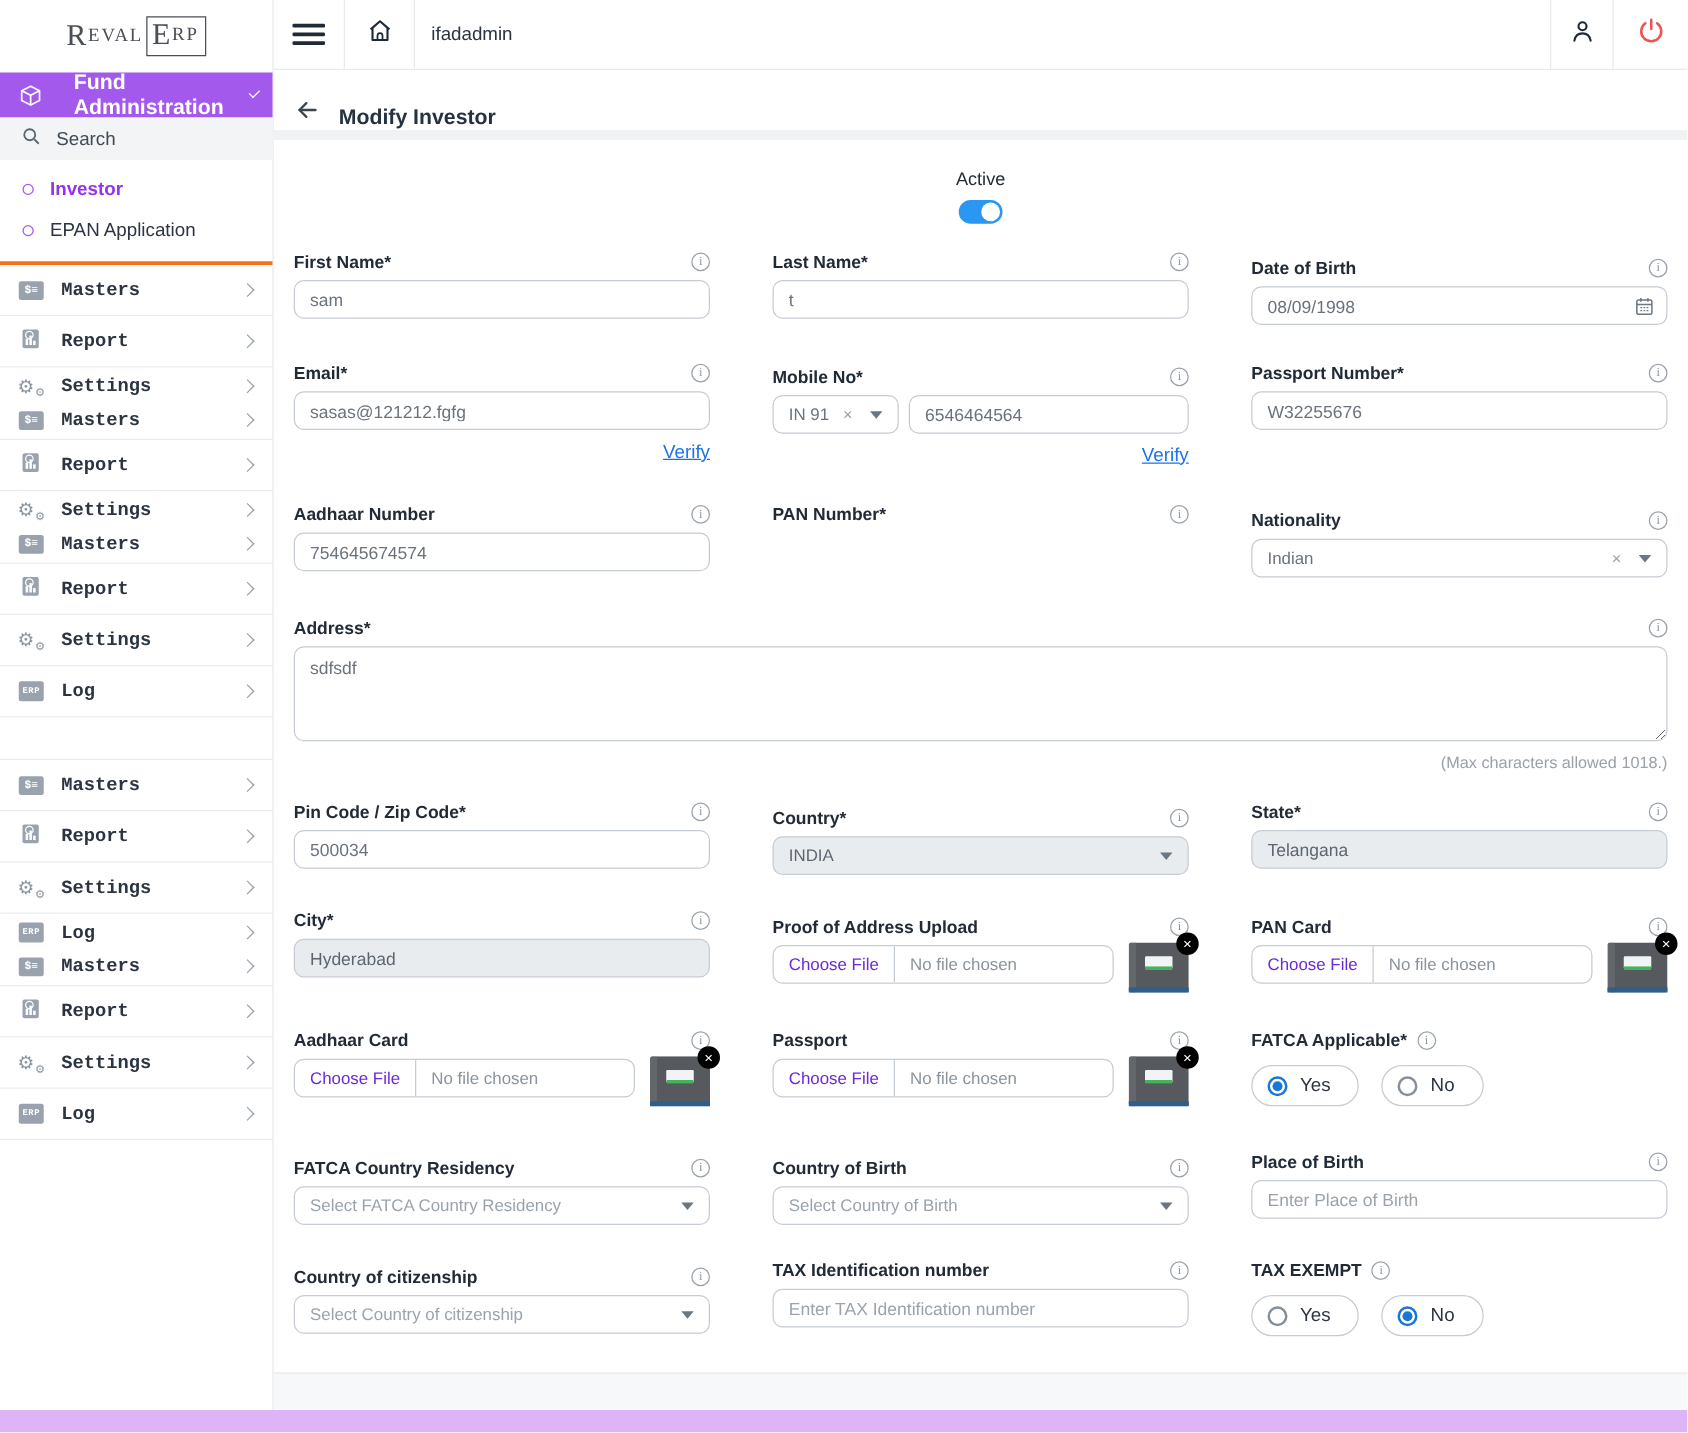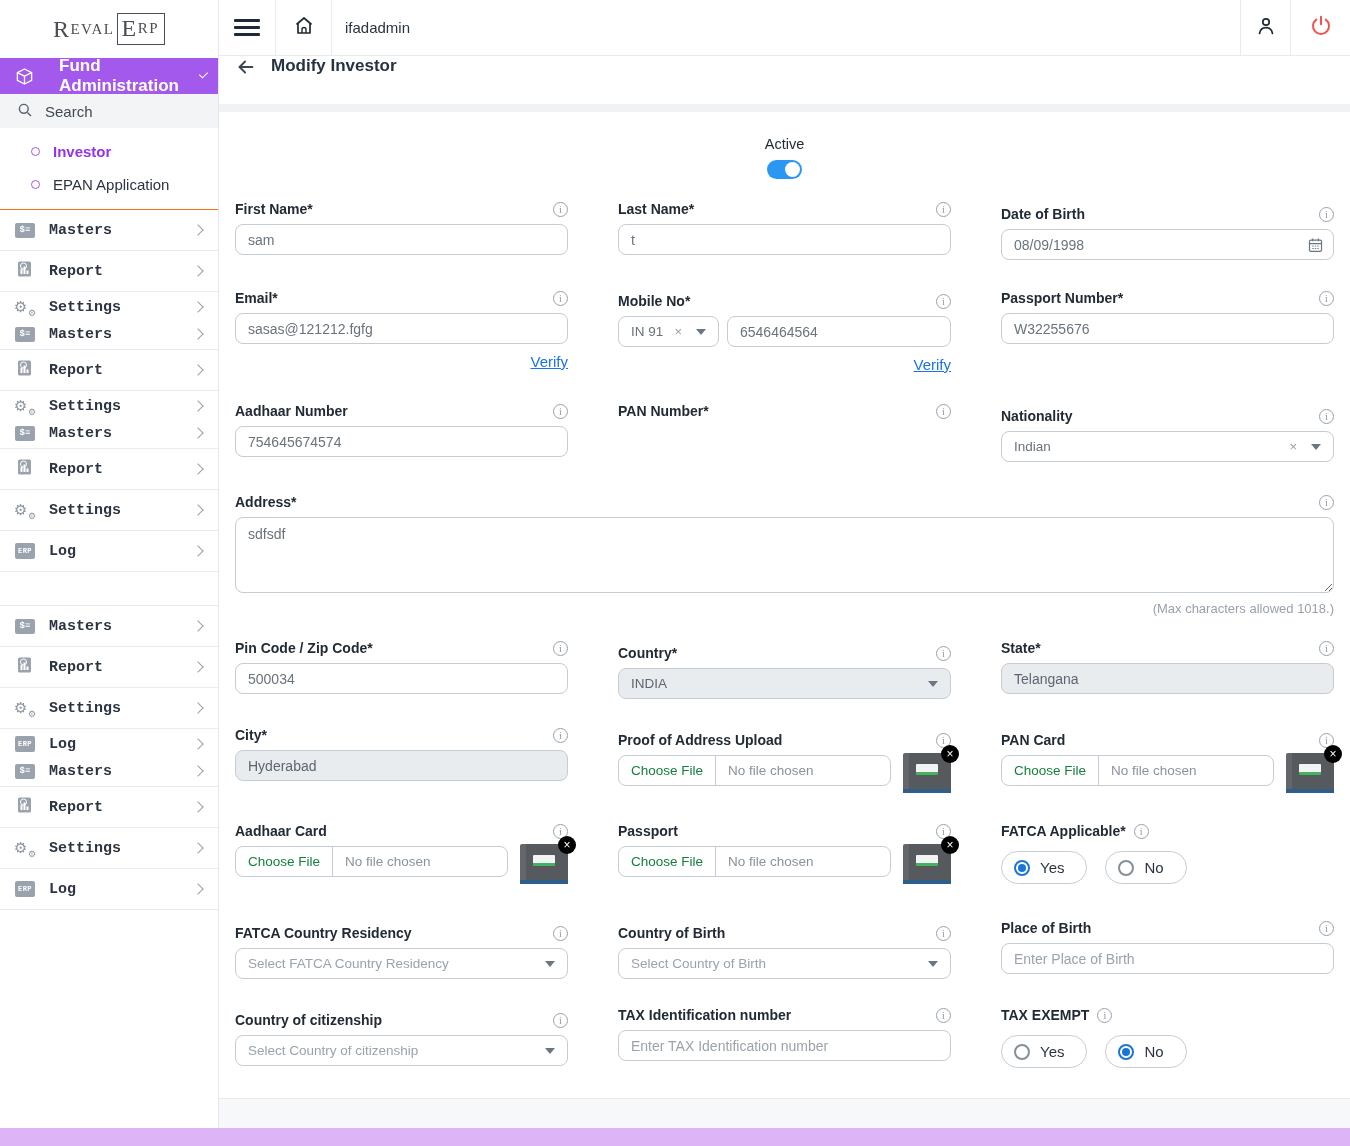--- a/index.html
+++ b/index.html
@@ -12,21 +12,21 @@
   .sidebar { width:219px; flex:none; background:#fff; border-right:1px solid #e3e6ea; display:flex; flex-direction:column; }
   .logo-area { height:58px; display:flex; align-items:center; justify-content:center; }
   .logo { font-family:"Liberation Serif", serif; color:#4a4f55; font-size:15px; letter-spacing:1.5px; display:flex; align-items:center; }
   .logo .big { font-size:24px; }
   .logo .boxed { border:1.5px solid #4a4f55; padding:1px 5px 2px 4px; margin-left:2px; display:inline-flex; align-items:center; }
   .module-banner { height:36px; background:#a259ec; color:#fff; display:flex; align-items:center; gap:11px; padding:0 12px; font-weight:bold; font-size:17px; }
   .module-banner .spacer { flex:1; }
   .chev-down { width:8px; height:8px; border-right:1.7px solid #fff; border-bottom:1.7px solid #fff; transform:rotate(45deg); margin-top:-4px; }
   .search-row { height:34px; background:#f3f4f6; display:flex; align-items:center; gap:12px; padding:0 0 0 17px; }
   .search-row span { color:#3f4a54; font-size:15px; }
-  .side-links { padding:7px 13px 8px; border-bottom:1px solid #f97316; }
+  .side-links { padding:7px 0 8px; border-bottom:3px solid #f97316; }
   .side-link { display:flex; align-items:center; gap:13px; padding:8px 0 8px 18px; font-size:15px; cursor:pointer; }
   .bullet { width:9px; height:9px; border-radius:50%; border:1.5px solid #a855f7; flex:none; }
   .side-link .lbl { color:#2b3440; }
   .side-link.active .lbl { color:#9333ea; font-weight:bold; }
   .menu-group { border-bottom:0; }
   .menu-row { display:flex; align-items:center; padding:0 16px 0 13px; height:41px; border-bottom:1px solid #e9ecef; cursor:pointer;font-family:Liberation Mono, monospace; }
   .menu-row.double { height:58px; flex-direction:column; align-items:stretch; justify-content:center; gap:2px; }
   .menu-line { display:flex; align-items:center; height:25px; }
   .micon { width:24px; margin-right:12px; display:flex; justify-content:center; align-items:center; flex:none; }
   .menu-label { font-weight:bold; font-size:15px; color:#2b3440; flex:1; }
@@ -47,21 +47,21 @@
   .tb-cell { display:flex; align-items:center; justify-content:center; }
   .tb-burger { width:57px; border-right:1px solid #e8eaec; cursor:pointer; }
   .burger { display:flex; flex-direction:column; gap:4.5px; }
   .burger i { display:block; width:26px; height:2.6px; background:#1f2a37; border-radius:1px; }
   .tb-home { width:56px; border-right:1px solid #e8eaec; cursor:pointer; }
   .tb-user { padding-left:13px; font-size:15px; color:#2b3440; }
   .tb-spacer { flex:1; }
   .tb-person { width:50px; border-left:1px solid #e8eaec; cursor:pointer; }
   .tb-power { width:60px; border-left:1px solid #e8eaec; cursor:pointer; }
 
-  .modify-bar { height:48px; display:flex; align-items:flex-start; gap:14px; padding:0 16px; flex:none; }
+  .modify-bar { height:48px; display:flex; align-items:flex-end; gap:14px; padding:0 16px; flex:none; }
   .modify-title { font-size:17px; font-weight:bold; color:#263240; }
   .divider-band { height:8px; background:#f0f2f4; flex:none; }
 
   .content { flex:1; padding:24px 16px 0; overflow:hidden; position:relative; }
   .active-row { display:flex; align-items:center; gap:8px; margin-bottom:22px;flex-direction:column; }
   .active-row .lbl { font-size:14.5px; color:#222b35; }
   .toggle { width:35px; height:19px; border-radius:10px; background:#2a97f3; position:relative; cursor:pointer; }
   .toggle::after { content:""; position:absolute; top:2px; right:2px; width:15px; height:15px; border-radius:50%; background:#fff; }
 
   .frow { display:grid; grid-template-columns:333px 333px 333px; column-gap:50px; }
@@ -93,21 +93,21 @@
   .phone-num { flex:1; }
 
   .verify-row { display:flex; justify-content:flex-end; margin-top:9px; }
   .verify { color:#1a73e8; font-size:15px; text-decoration:underline; cursor:pointer; }
 
   textarea.addr { width:100%; height:76px; border:1px solid #c6ccd3; border-radius:8px; padding:8px 12px; font-size:14px; color:#6a737c; font-family:"Liberation Sans", sans-serif; resize:both; outline:none; }
   .note { text-align:right; color:#9aa1a8; font-size:13px; margin-top:4px; }
 
   .upload-row { display:flex; gap:12px; align-items:flex-start; }
   .file-box { flex:1; display:flex; align-items:center; height:31px; border:1px solid #c6ccd3; border-radius:8px; overflow:hidden; background:#fff; cursor:pointer; }
-  .file-btn { padding:0 12px; height:100%; display:flex; align-items:center; font-size:13.5px; color:#15803d; border-right:1px solid #c6ccd3; white-space:nowrap; }
+  .file-btn { padding:0 12px; height:100%; display:flex; align-items:center; font-size:13.5px; color:#6d28d9; border-right:1px solid #c6ccd3; white-space:nowrap; }
   .file-status { padding:0 12px; color:#8a939c; font-size:13.5px; white-space:nowrap; }
   .thumb { width:48px; height:40px; background:#56595d; border-radius:2px; position:relative; flex:none; margin-top:-2px;
            background-image:linear-gradient(90deg, #63666a 0 6px, transparent 6px); }
   .thumb-win { position:absolute; top:11px; left:13px; width:22px; height:11px; background:#f2f3f4; border-radius:1px; border-bottom:3px solid #44b35c; }
   .thumb-bar { position:absolute; bottom:0; left:0; right:0; height:4px; background:#2e5f8a; }
   .thumb-close { position:absolute; top:-8px; right:-8px; width:18px; height:18px; background:#000; border-radius:50%; color:#fff; font-size:12px; line-height:1; display:flex; align-items:center; justify-content:center; cursor:pointer; }
 
   .pill-group { display:flex; gap:18px; margin-top:12px; }
   .pill { display:flex; align-items:center; gap:10px; border:1px solid #c6ccd3; border-radius:18px; padding:7px 22px 7px 12px; font-size:15px; color:#2b3440; cursor:pointer; background:#fff; }
   .rdot { width:16px; height:16px; border-radius:50%; border:2px solid #848f99; position:relative; flex:none; }

